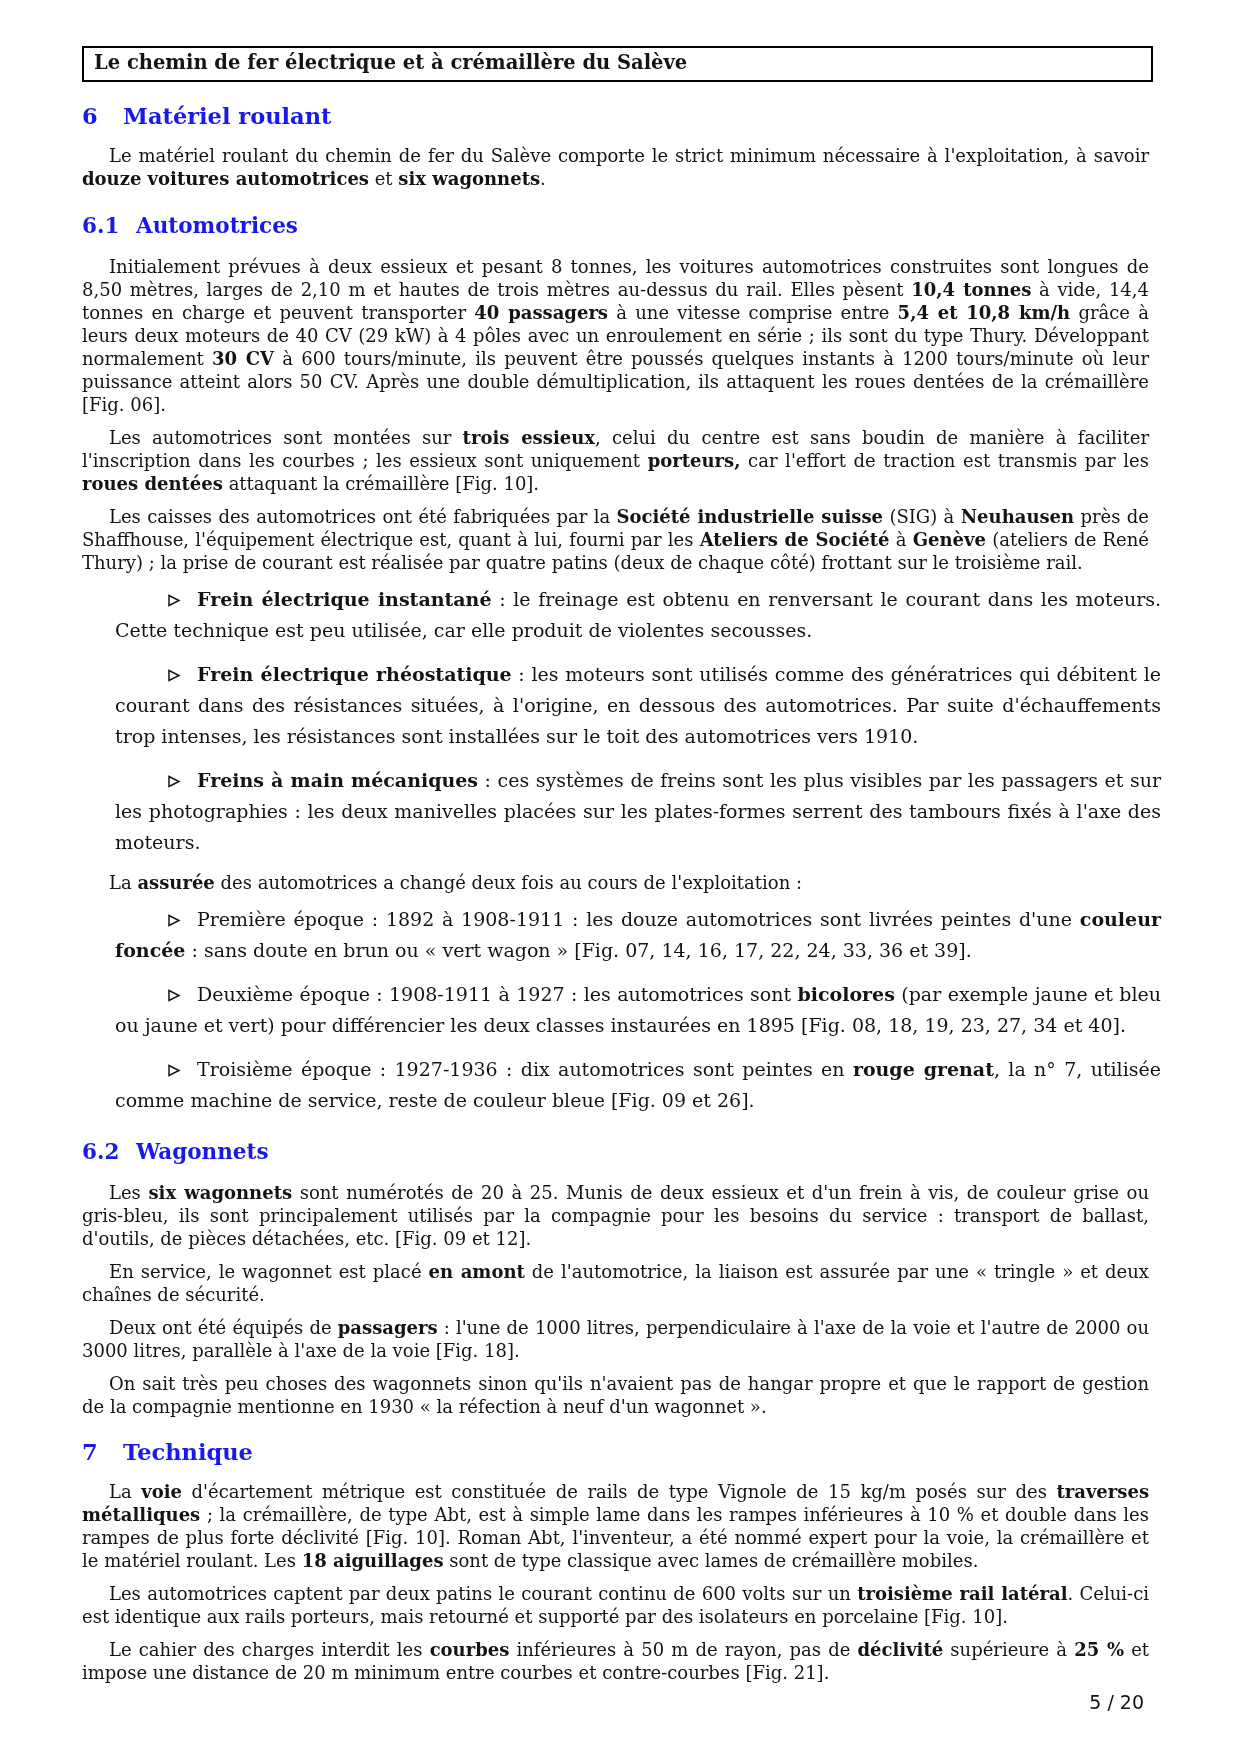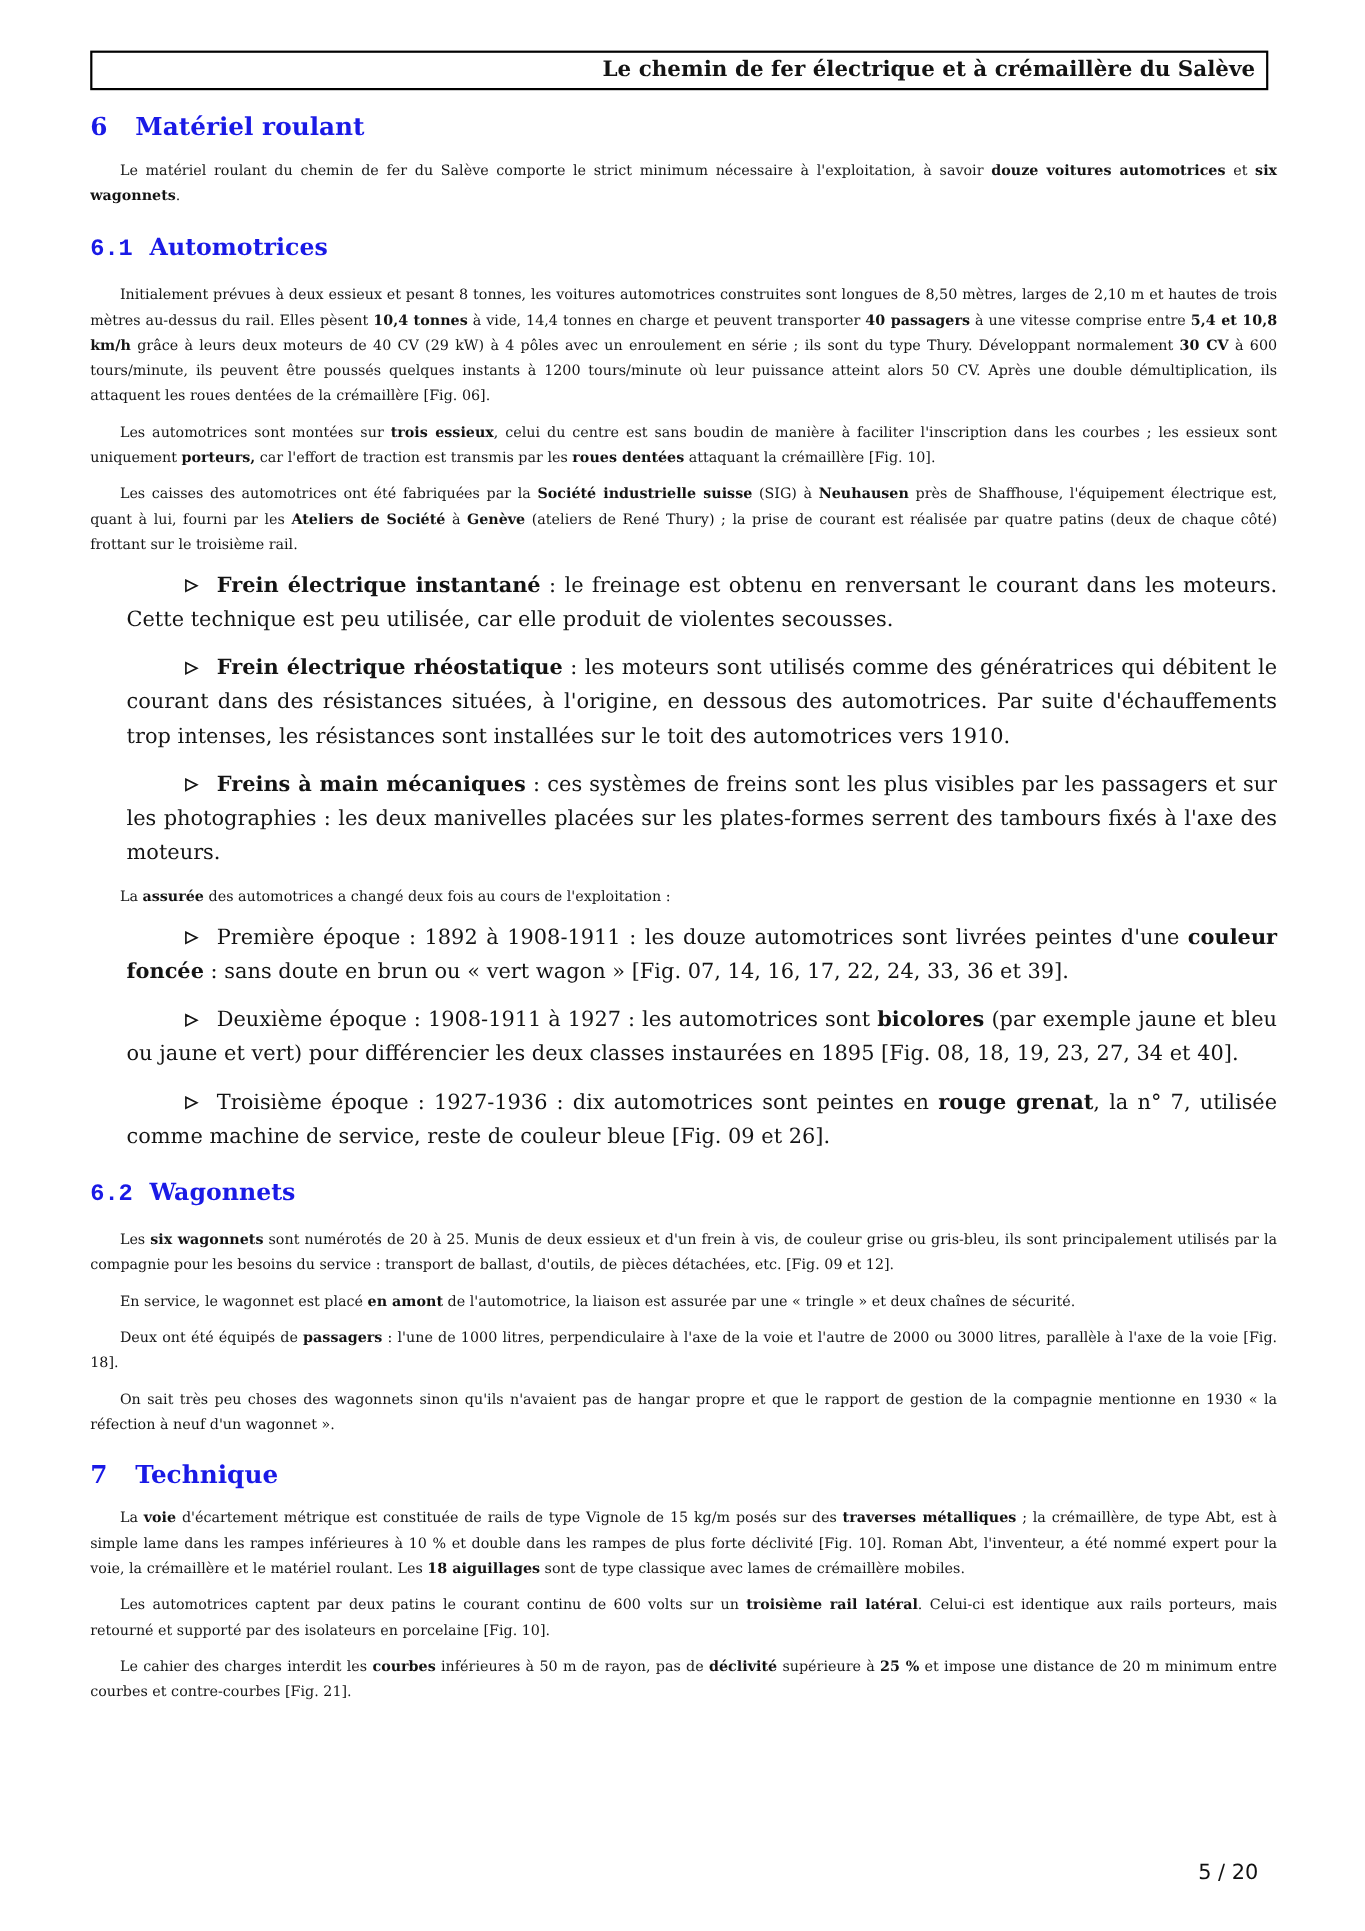--- a/index.html
+++ b/index.html
@@ -12,43 +12,43 @@
     padding: 46px 80px 0 82px;
     overflow: hidden;
     font-family: "DejaVu Serif", "Liberation Serif", serif;
     color: var(--text, #141414);
   }
   .title-box {
     border: 2px solid var(--border, #000000);
     box-sizing: border-box;
     margin: 0 8px 0 0;
     padding: 2px 10px 4px;
-    text-align: right;
+    text-align: left;
   }
   .doc-title, .doc-author {
     font-size: 19.5px;
     font-weight: bold;
     line-height: 26px;
     white-space: nowrap;
   }
   .h1, .h2 {
     color: var(--heading, #1a1ae6);
     font-weight: bold;
   }
   .h1 { font-size: 22.5px; line-height: 28px; margin: 20px 0 14px; }
   .h2 { font-size: 21.5px; line-height: 27px; margin: 22px 0 16px; }
   .h1.first { }
   .h-num { display: inline-block; }
   .h1 .h-num { min-width: 41px; }
-  .h2 .h-num { min-width: 54px; font-family: Liberation Mono, monospace; }
+  .h2 .h-num { min-width: 54px; }
   .para {
-    font-size: 13px;
+    font-size: 18px;
     line-height: 23px;
     text-align: justify;
-    margin: 0 0 10px 0;
+    margin: 0 12px 10px 0;
     text-indent: 27px;
   }
   .bullet {
     font-size: 19px;
     line-height: 31px;
     text-align: justify;
     margin: 3px 0 13px 33px;
     text-indent: 26px;
   }
   .bullet-glyph { display: inline-block; margin-right: 16px; }

